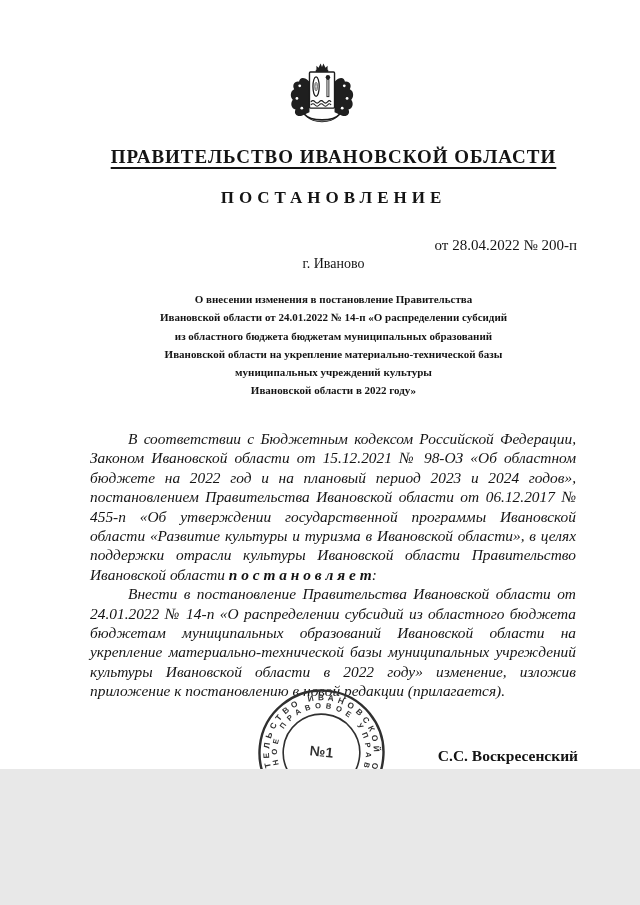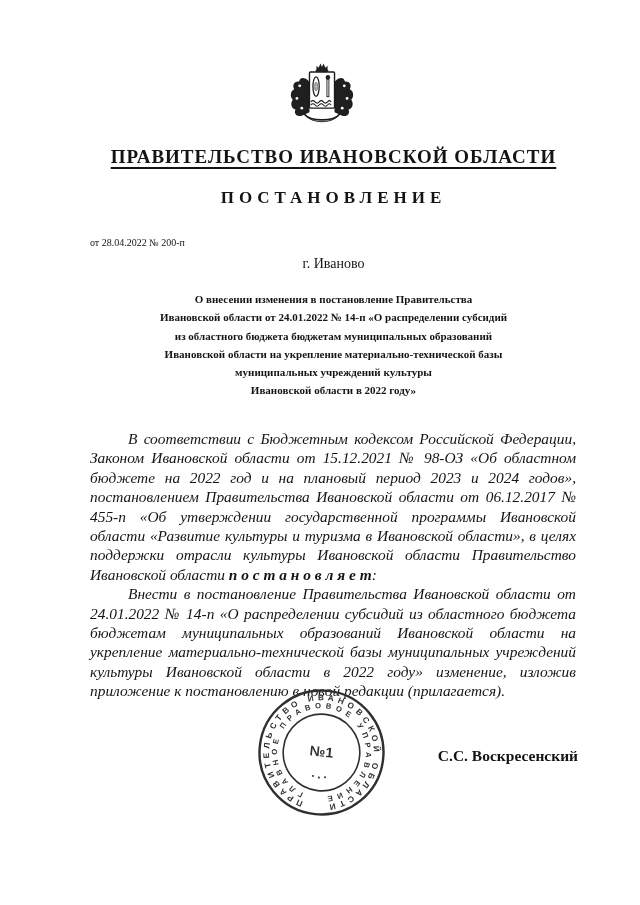--- a/index.html
+++ b/index.html
@@ -1,20 +1,20 @@
 <!DOCTYPE html>
 <html><head>
 <meta charset="utf-8">
 <style>
   * { margin: 0; padding: 0; box-sizing: border-box; }
   html, body { background: #e8e8e8; }
   .page {
     position: relative;
     width: 640px;
-    height: 905px;
+    height: 769px;
     margin: 0 auto;
     background: #ffffff;
     font-family: "Liberation Serif", serif;
     color: #141414;
     overflow: hidden;
   }
   .emblem {
     position: absolute;
     left: 283px; top: 62px;
     width: 78px; height: 70px;
@@ -34,22 +34,22 @@
     position: absolute;
     left: 90px; right: 63px; top: 188px;
     text-align: center;
     font-size: 17px;
     font-weight: bold;
     letter-spacing: 5px;
   }
   .date-line {
     position: absolute;
     left: 90px; right: 63px; top: 237px;
-    text-align: left;
-    font-size: 10px;
+    text-align: right;
+    font-size: 15px;
   }
   .city-line {
     position: absolute;
     left: 90px; right: 63px; top: 256px;
     text-align: center;
     font-size: 14px;
   }
   .subject {
     position: absolute;
     left: 82px; right: 55px; top: 290px;

